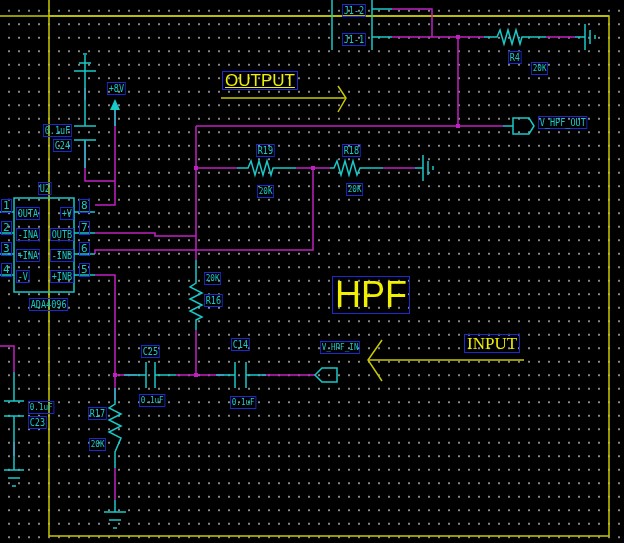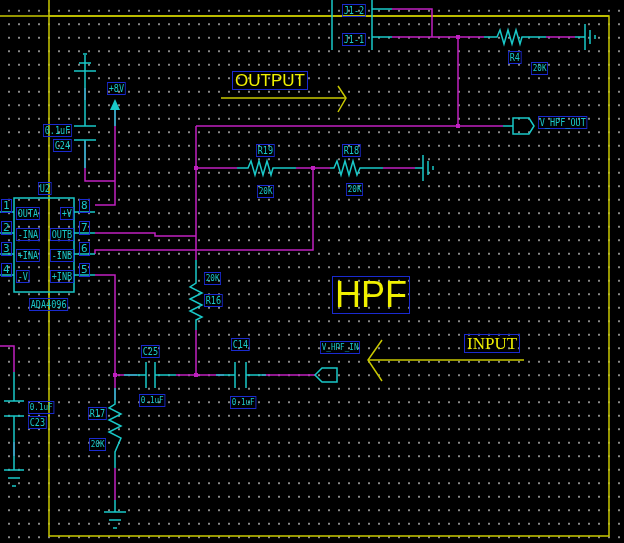--- a/index.html
+++ b/index.html
@@ -155,21 +155,21 @@
     <line x1="221" y1="98" x2="346" y2="98"></line>
     <polyline points="338,86 346,98 338,112"></polyline>
   </g>
 
   <g stroke="#c8c800" stroke-width="1.5" fill="none">
     <line x1="368" y1="360" x2="524" y2="360"></line>
     <polyline points="382,340 368,360 382,381"></polyline>
   </g>
 </svg>
 
-<div class="big" style="left:232px;top:71px;font-size:17px;">OUTPUT</div>
+<div class="big" style="left:222px;top:71px;font-size:17px;text-decoration:underline;">OUTPUT</div>
 <div class="big" style="left:464px;top:334px;font-size:17px;font-family:Liberation Serif, serif;">INPUT</div>
 <div class="big" style="left:332px;top:276px;font-size:36px;text-align:center;">HPF</div>
 
 <div class="lbl" style="left:342px;top:4px;">J1-2</div>
 <div class="lbl" style="left:342px;top:33px;">J1-1</div>
 <div class="lbl" style="left:508px;top:51px;">R4</div>
 <div class="lbl" style="left:531px;top:62px;font-size:9px;">20K</div>
 <div class="lbl" style="left:538px;top:116px;">V_HPF_OUT</div>
 <div class="lbl" style="left:256px;top:144px;">R19</div>
 <div class="lbl" style="left:257px;top:185px;font-size:9px;">20K</div>

